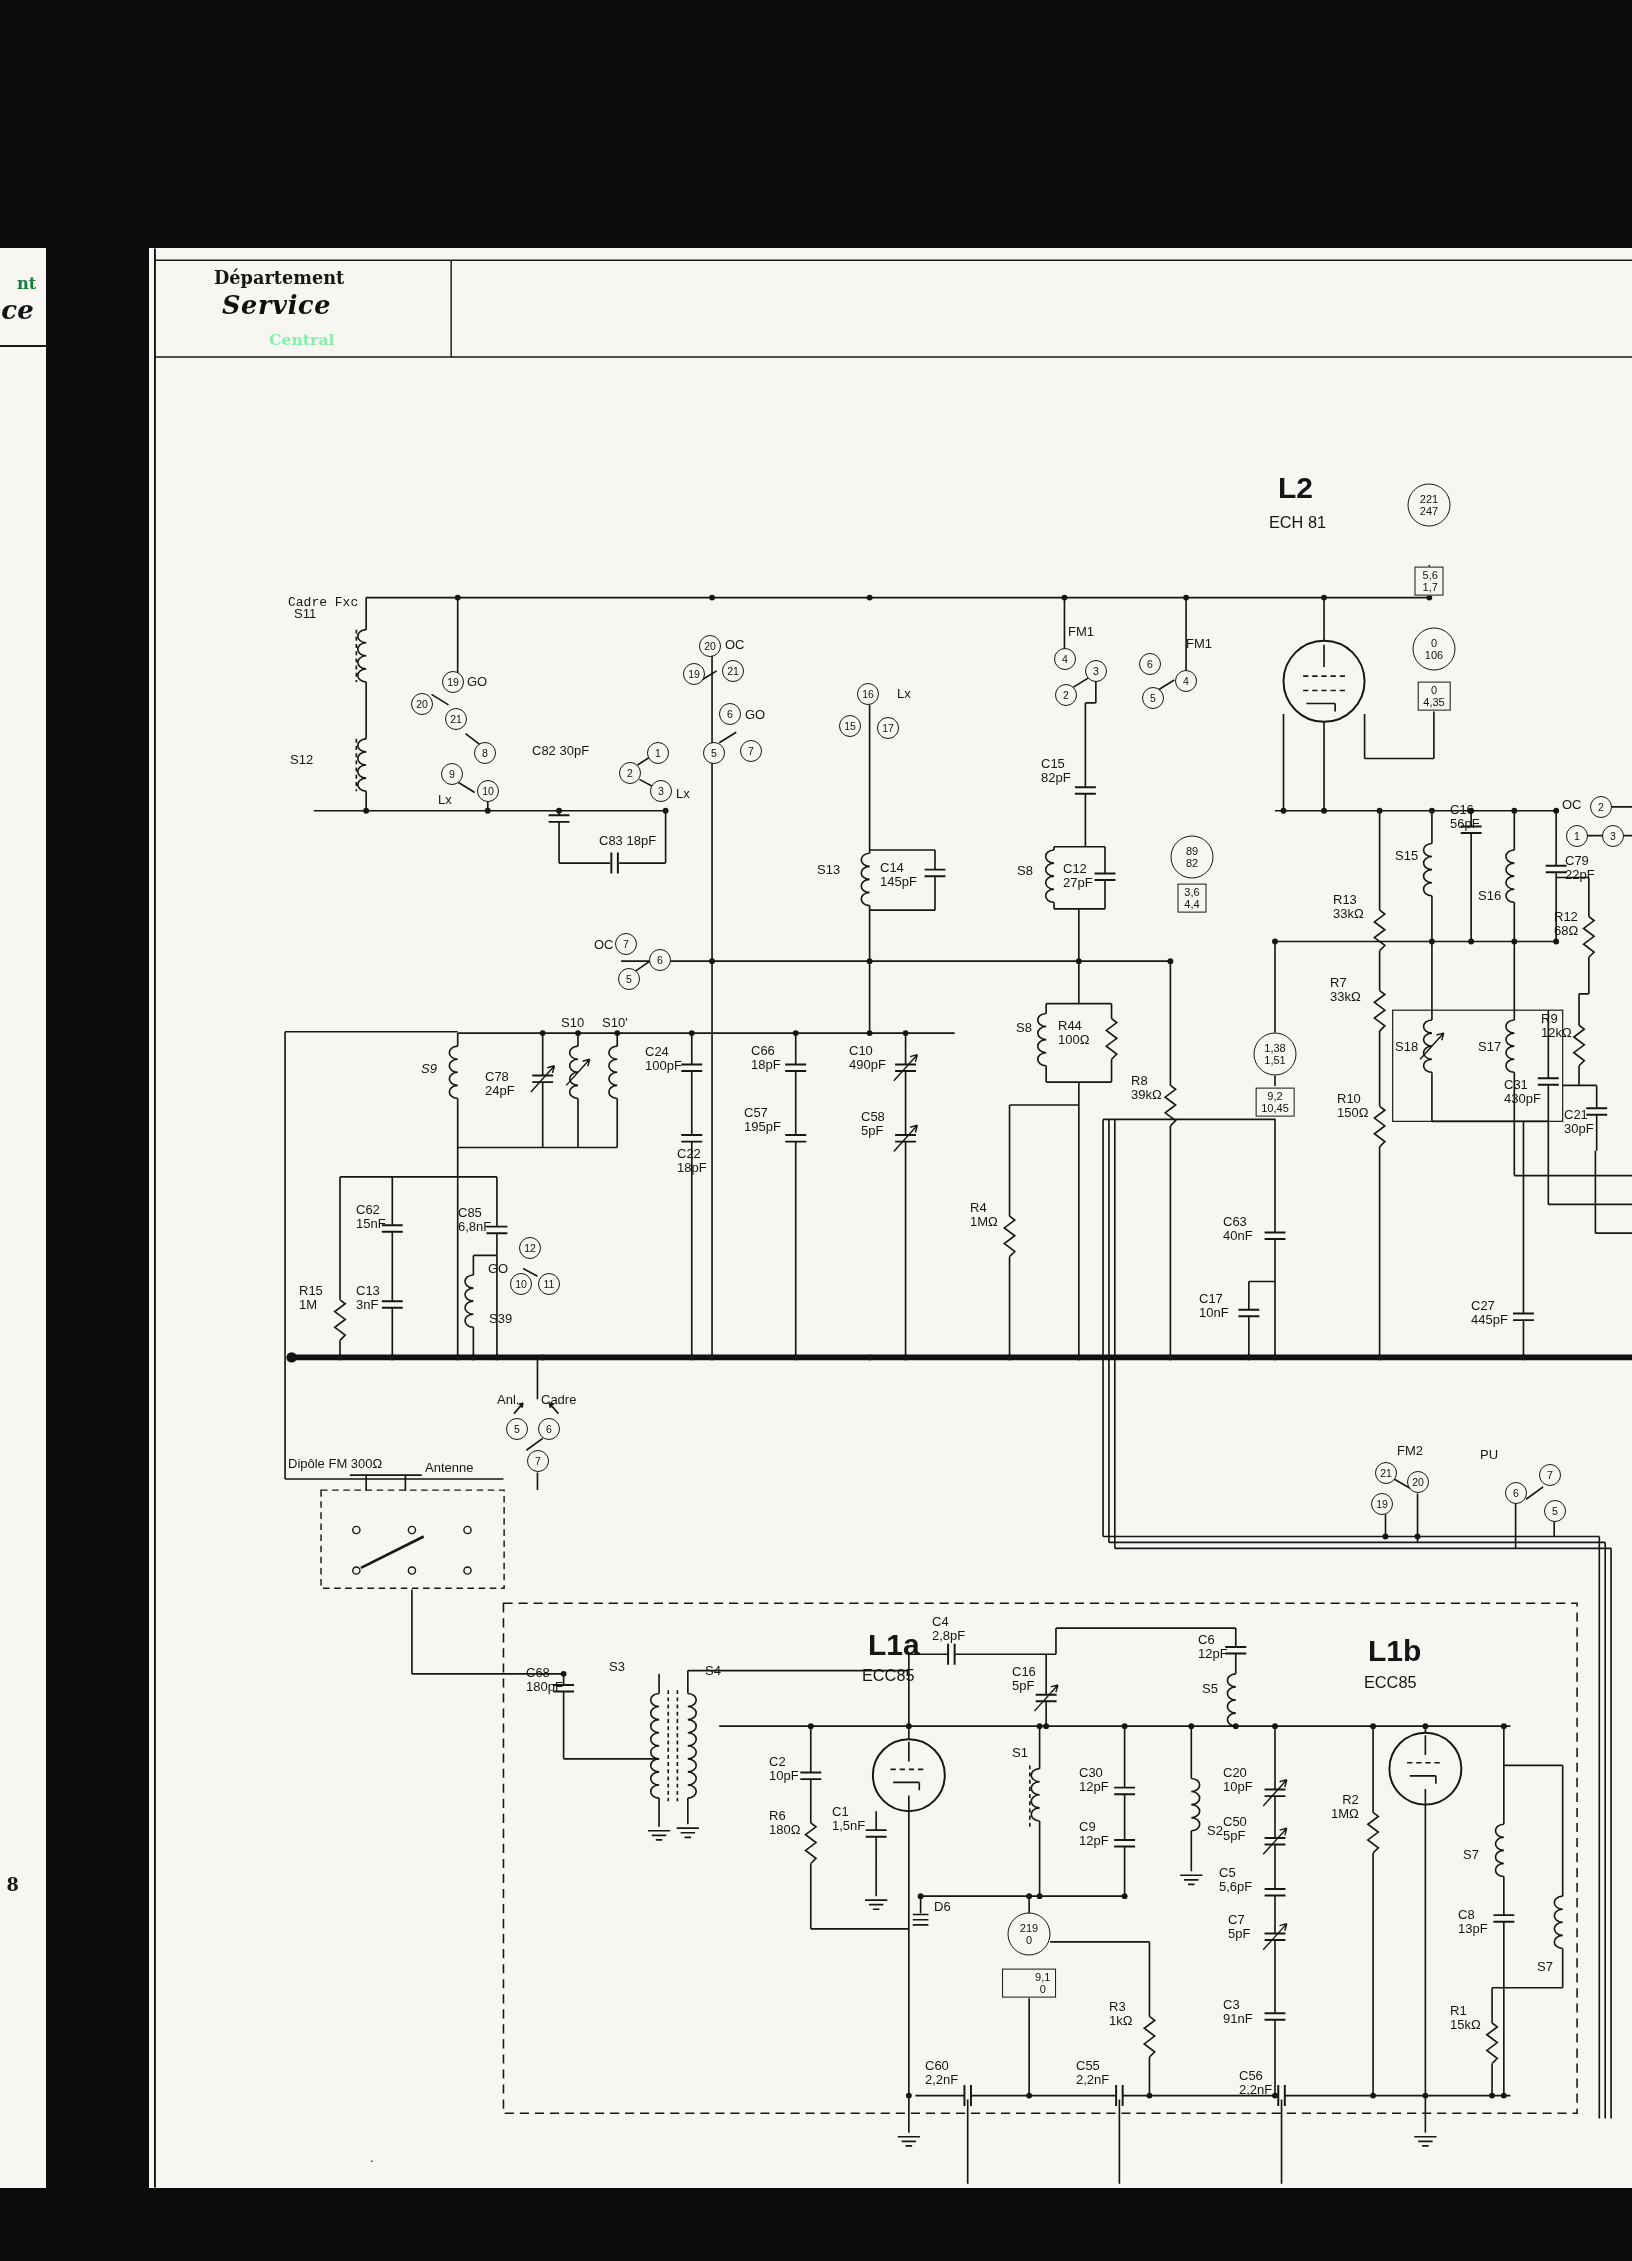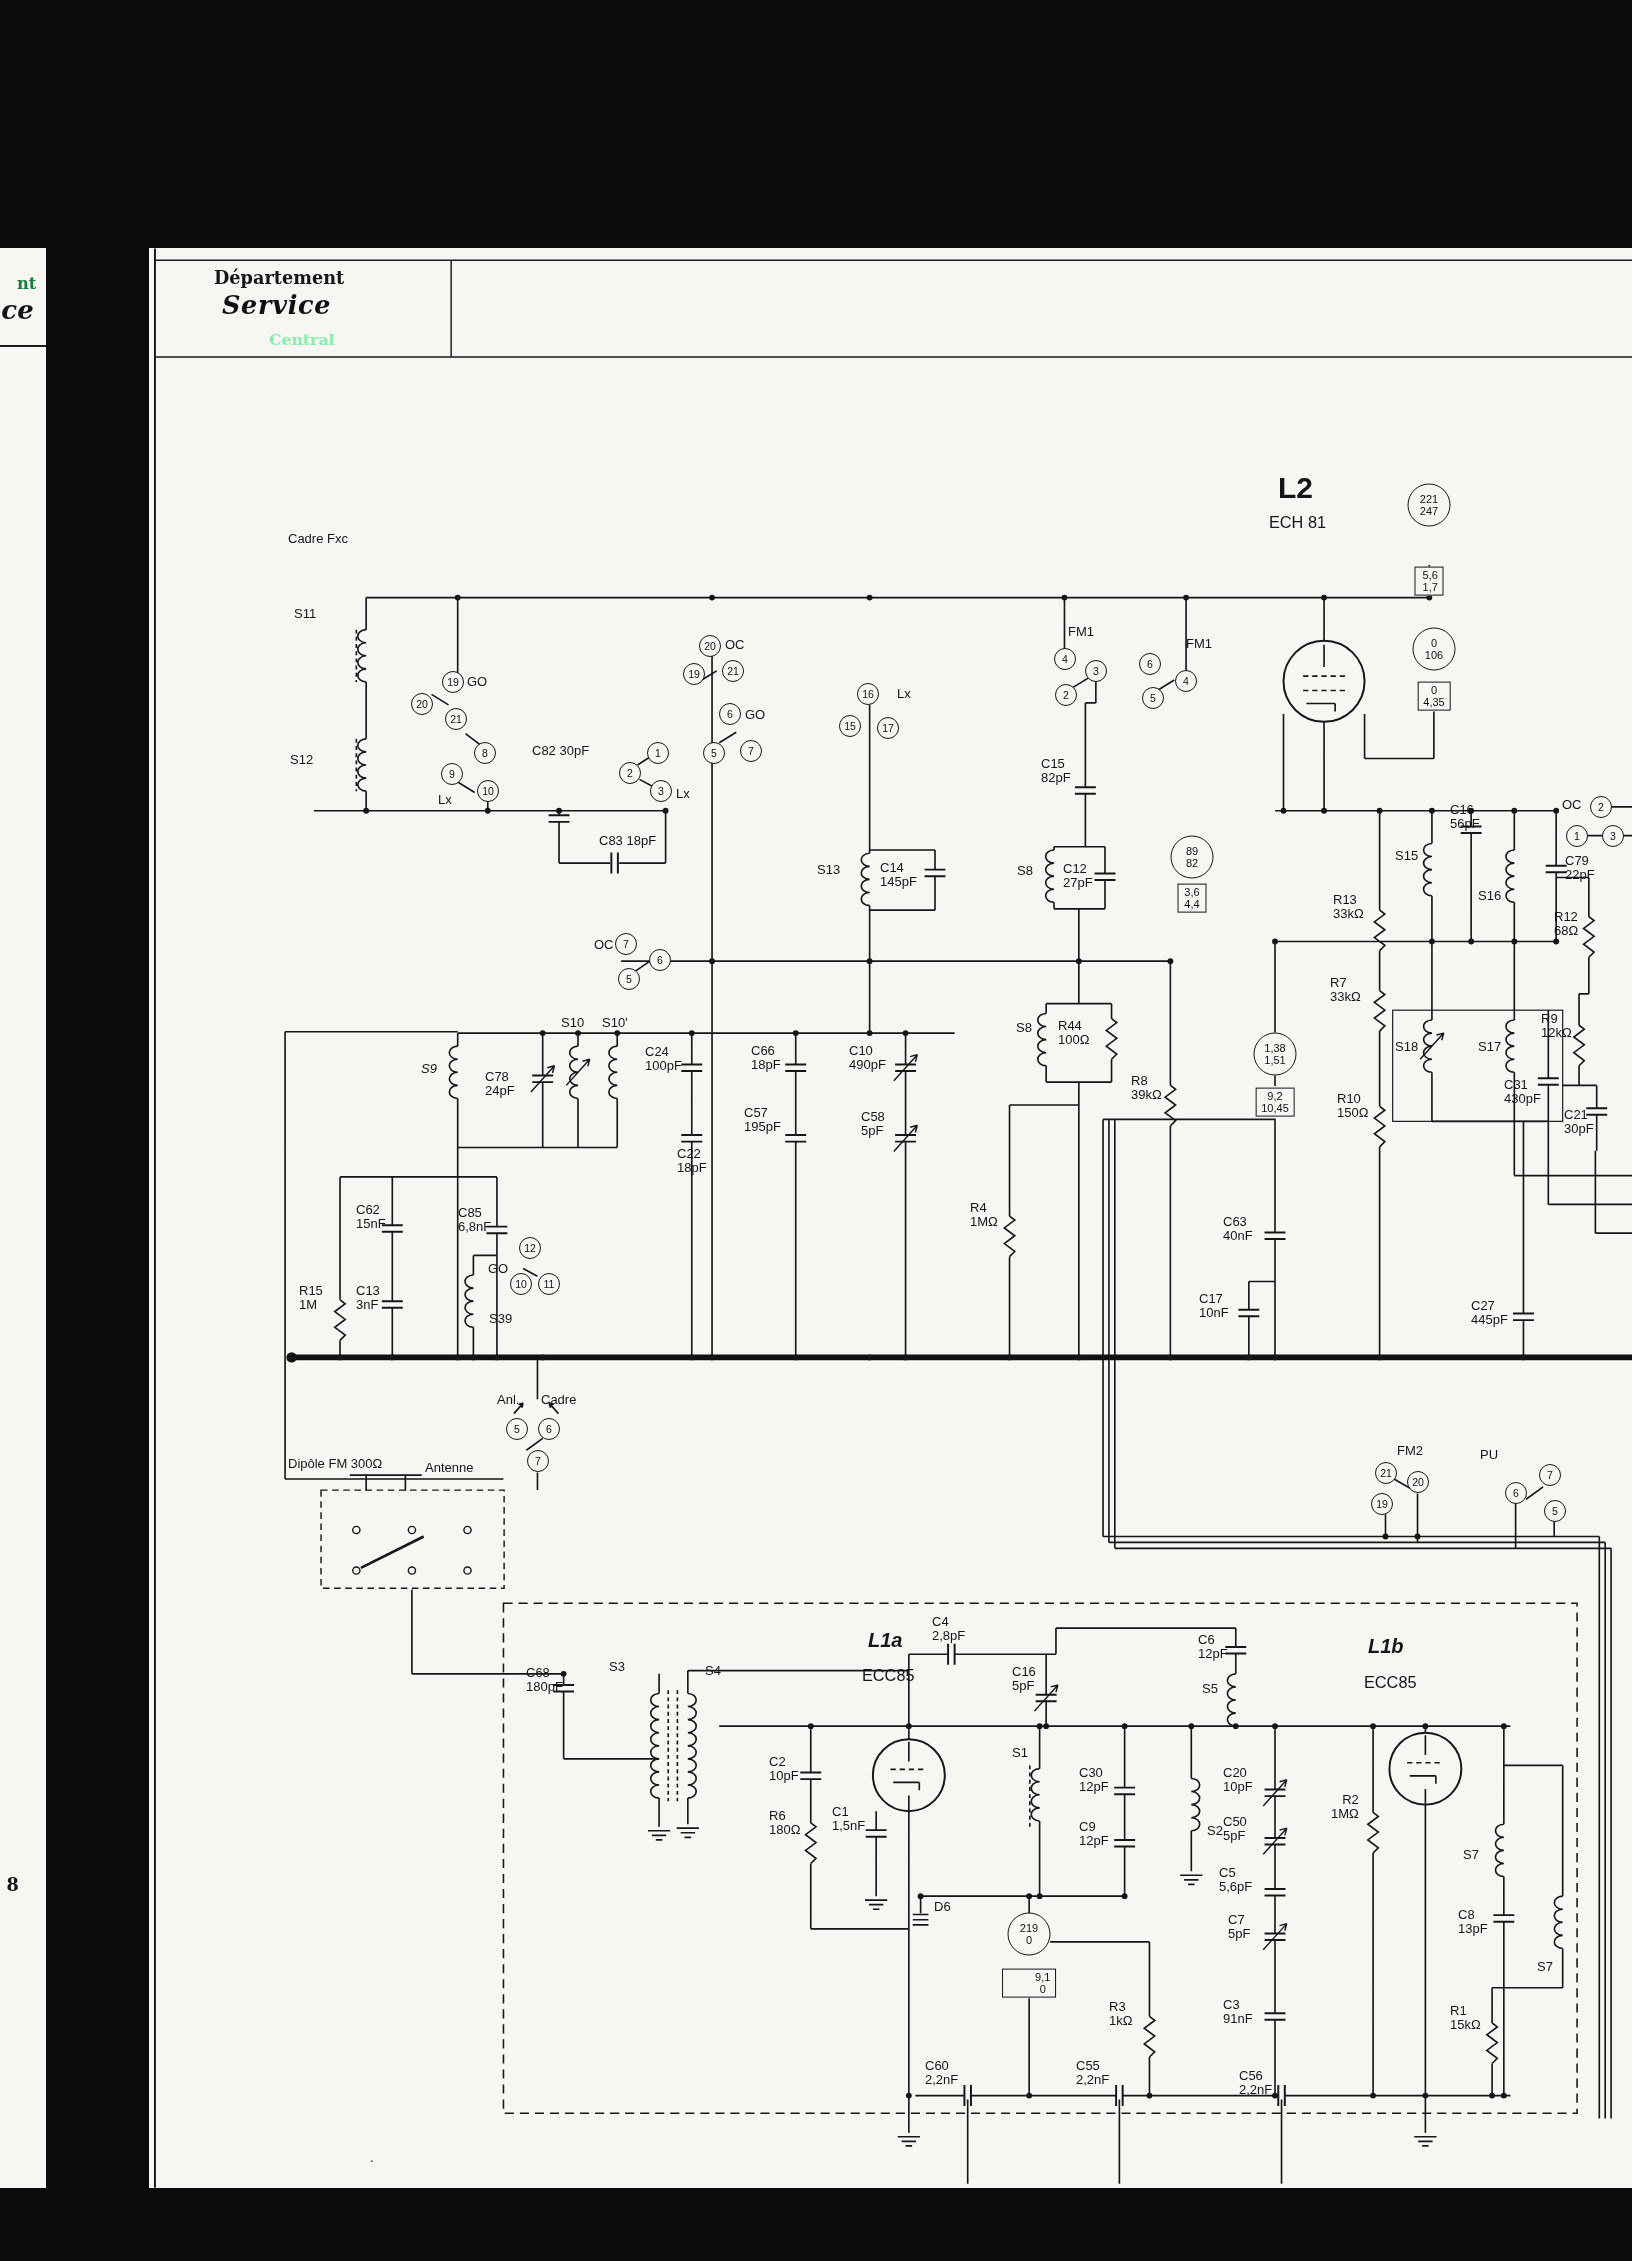--- a/index.html
+++ b/index.html
@@ -10,21 +10,21 @@
   .frag-ce{position:absolute;left:1.3px;top:47px;font:italic bold 26px "DejaVu Serif",serif;color:#141414;}
   .frag-line{position:absolute;left:0;top:97px;width:46px;height:2px;background:#1a1a1a;}
   .frag-8{position:absolute;left:6.5px;top:1626px;font:bold 17.7px "DejaVu Serif",serif;color:#181818;}
   #wires-svg{position:absolute;left:0;top:0;width:1632px;height:2261px;}
   #overlay{position:absolute;left:0;top:0;width:1498px;height:2261px;pointer-events:none;}
   .hdr1{position:absolute;left:214px;top:267px;font:bold 17.7px "DejaVu Serif",serif;color:#161616;}
   .hdr2{position:absolute;left:222px;top:290px;font:italic bold 25.5px "DejaVu Serif",serif;color:#101010;letter-spacing:0.7px;}
   .hdr3{position:absolute;left:269px;top:330px;font:bold 15.7px "DejaVu Serif",serif;color:#86efac;}
   .lbl{position:absolute;color:#151515;font-size:13px;line-height:1.1;white-space:pre-line;}
   .t1{font-size:30px;font-weight:bold;line-height:1;}
-  .t1b{font-size:20px;font-weight:bold;line-height:1;font-style:italic;}
+  .t1b{font-size:30px;font-weight:bold;line-height:1;}
   .t2{font-size:16.3px;}
   .pin{position:absolute;width:22px;height:22px;border:1.5px solid #161616;border-radius:50%;background:#f7f6f2;
        display:flex;align-items:center;justify-content:center;font-size:10.5px;color:#111;
        transform:translate(-50%,-50%);box-sizing:border-box;}
   .vcirc{position:absolute;width:43px;height:43px;border:1.7px solid #161616;border-radius:50%;background:#f7f6f2;
        display:flex;flex-direction:column;align-items:center;justify-content:center;font-size:11px;line-height:1.05;color:#111;
        transform:translate(-50%,-50%);box-sizing:border-box;}
   .vbox{position:absolute;border:1.7px solid #161616;background:#f7f6f2;padding:1.3px 4.6px;min-width:29px;
        display:flex;flex-direction:column;align-items:center;justify-content:center;font-size:11px;line-height:1.1;color:#111;
        transform:translate(-50%,-50%);box-sizing:border-box;text-align:center;}
@@ -289,21 +289,21 @@
       <circle cx="2180" cy="3205" r="4.5"></circle>
       <circle cx="2282" cy="3205" r="4.5"></circle>
       <circle cx="2300" cy="3205" r="4.5"></circle>
     </g>
 </svg>
 
 <div id="overlay">
   <div class="hdr1">Département</div>
   <div class="hdr2">Service</div>
   <div class="hdr3">Central</div>
-<div class="lbl" style="left: 288px; top: 532px;">Cadre Fxc</div>
+<div class="lbl" style="left: 288px; top: 596px; font-family: Liberation Mono, monospace;">Cadre Fxc</div>
     <div class="lbl" style="left: 294px; top: 607px;">S11</div>
     <div class="lbl" style="left: 290px; top: 753px;">S12</div>
     <div class="lbl" style="left: 467px; top: 675px;">GO</div>
     <div class="lbl" style="left: 438px; top: 793px;">Lx</div>
     <div class="lbl" style="left: 532px; top: 744px;">C82 30pF</div>
     <div class="lbl" style="left: 599px; top: 834px;">C83 18pF</div>
     <div class="lbl" style="left: 676px; top: 787px;">Lx</div>
     <div class="lbl" style="left: 725px; top: 638px;">OC</div>
     <div class="lbl" style="left: 745px; top: 708px;">GO</div>
     <div class="lbl" style="left: 897px; top: 687px;">Lx</div>

